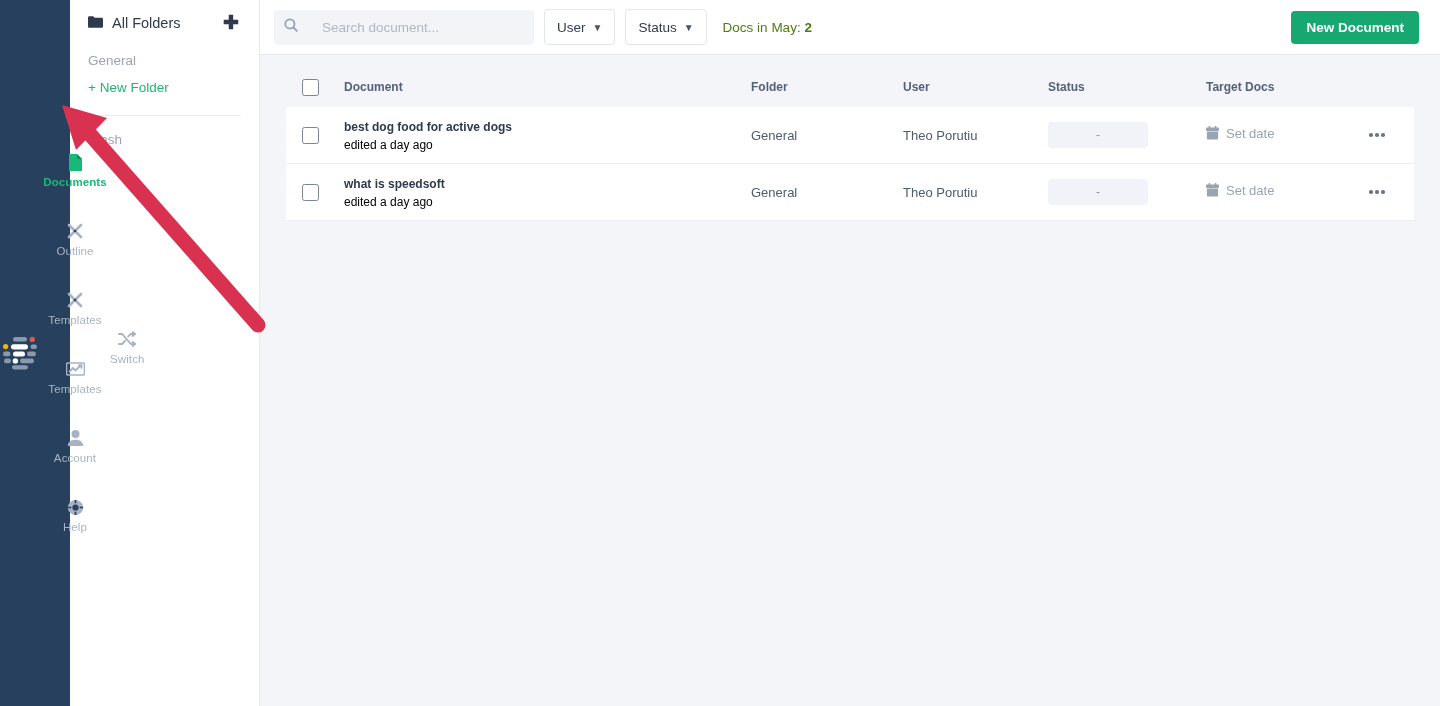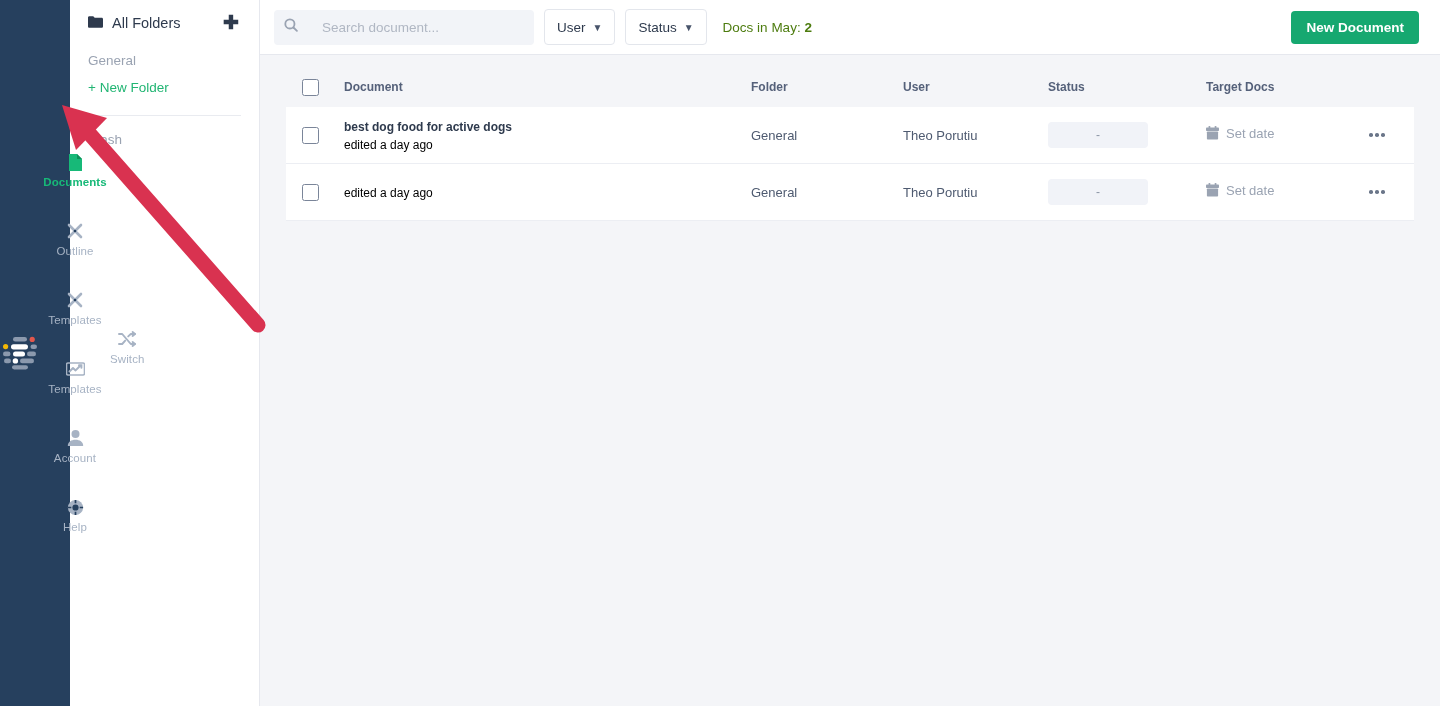--- a/index.html
+++ b/index.html
@@ -349,20 +349,21 @@
               <i></i>
             </span>
         </div>
       </div>
 
       <div class="row">
         <div class="c-check">
           <span class="cbox"></span>
         </div>
         <div class="c-doc">
+          <div class="doc-title">what is speedsoft</div>
           <div class="doc-sub">edited a day ago</div>
         </div>
         <div class="c-folder cell-text">General</div>
         <div class="c-user cell-text">Theo Porutiu</div>
         <div class="c-status">
           <div class="status-pill">-</div>
         </div>
         <div class="c-date">
           <div class="date-cell">
             <span>

